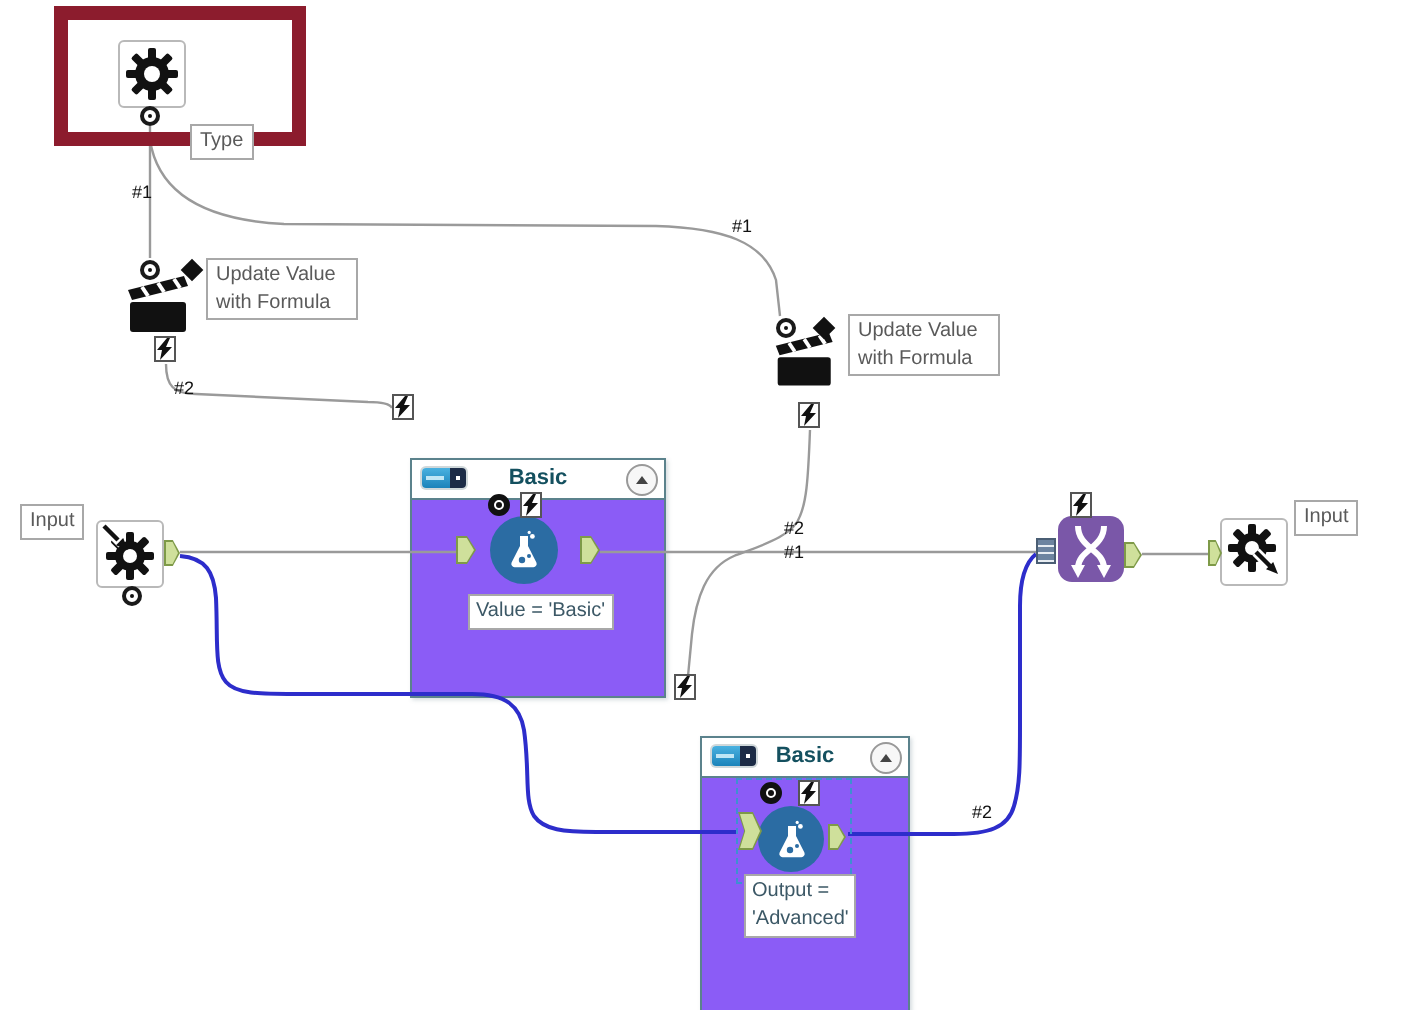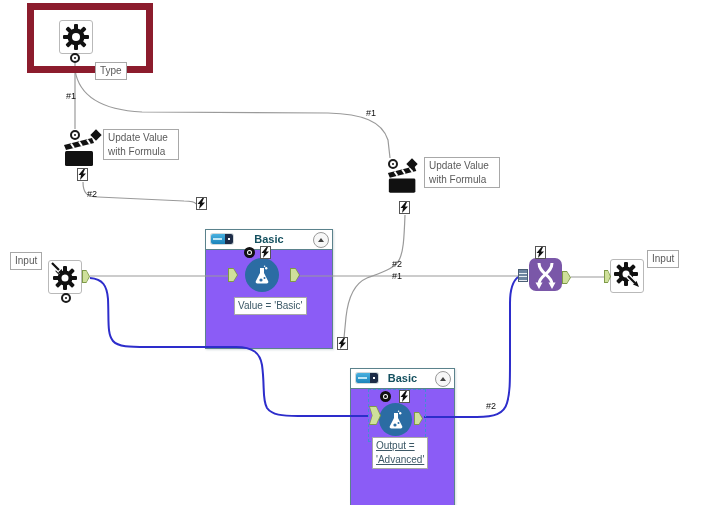--- a/index.html
+++ b/index.html
@@ -227,21 +227,21 @@
     <circle cx="9" cy="15" r="1.6" fill="#2b6ca3"></circle>
     <circle cx="12.5" cy="13" r="1" fill="#2b6ca3"></circle>
     <circle cx="14.2" cy="3.2" r="1.2" fill="#fff"></circle>
     <circle cx="12.6" cy="1.2" r="0.8" fill="#fff"></circle>
   </svg>
 </div>
 <span class="ga" style="left:414px;top:412px;width:9px;height:13px;">
     <span class="o"></span>
     <span class="i"></span>
   </span>
-<div class="anno" style="left:372px;top:437px;text-decoration:underline;">
+<div class="anno" style="left:372px;top:437px;">
   <div>Output =</div>
   <div>'Advanced'</div>
 </div>
 
 <div class="note" style="left:10px;top:252px;">Input</div>
 <div class="toolbox" style="left:48px;top:260px;">
   <svg width="30" height="30" viewBox="0 0 30 30">
     <g fill="#111" transform="translate(15,16)">
       <rect x="-2" y="-12" width="4" height="24" rx="1"></rect>
       <rect x="-12" y="-2" width="24" height="4" rx="1"></rect>

